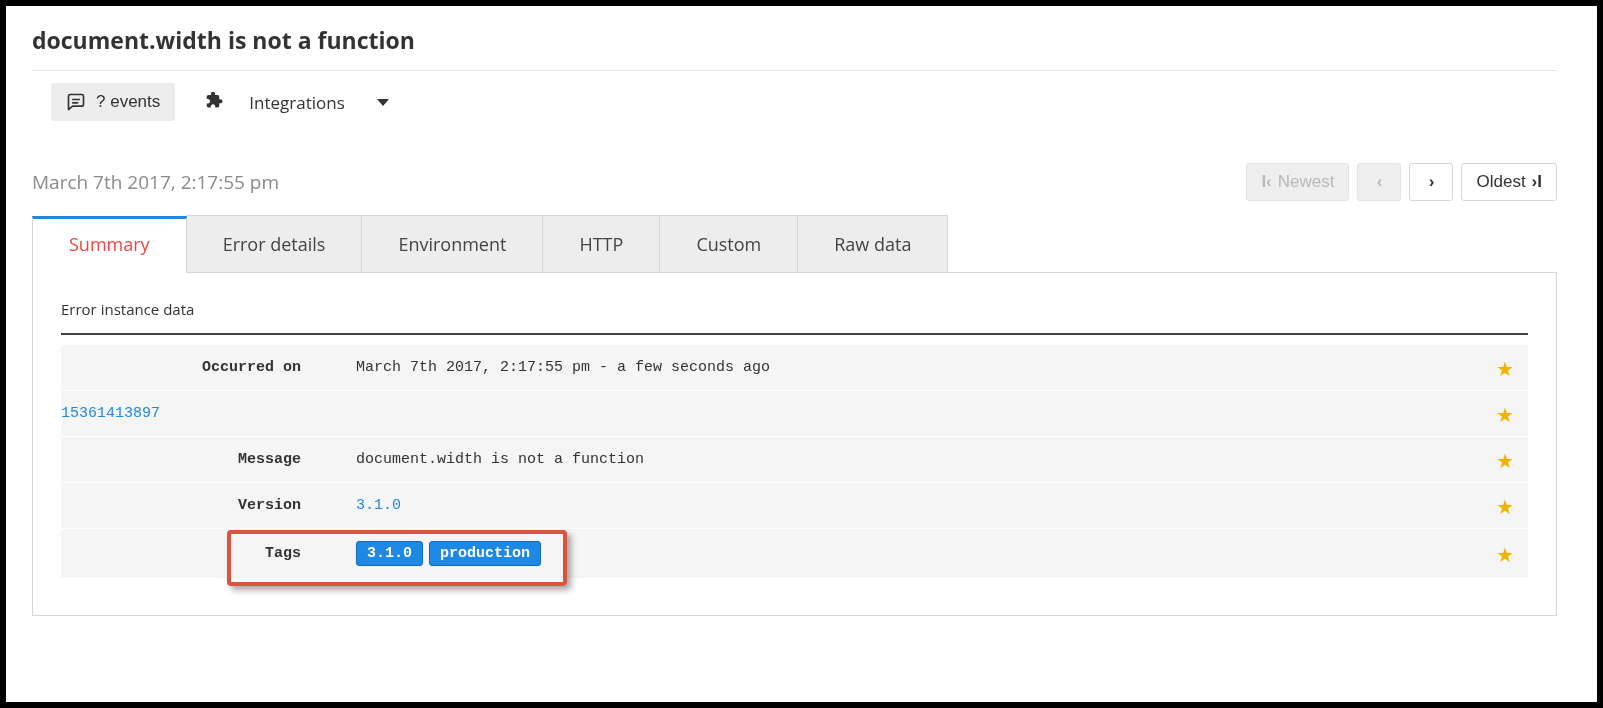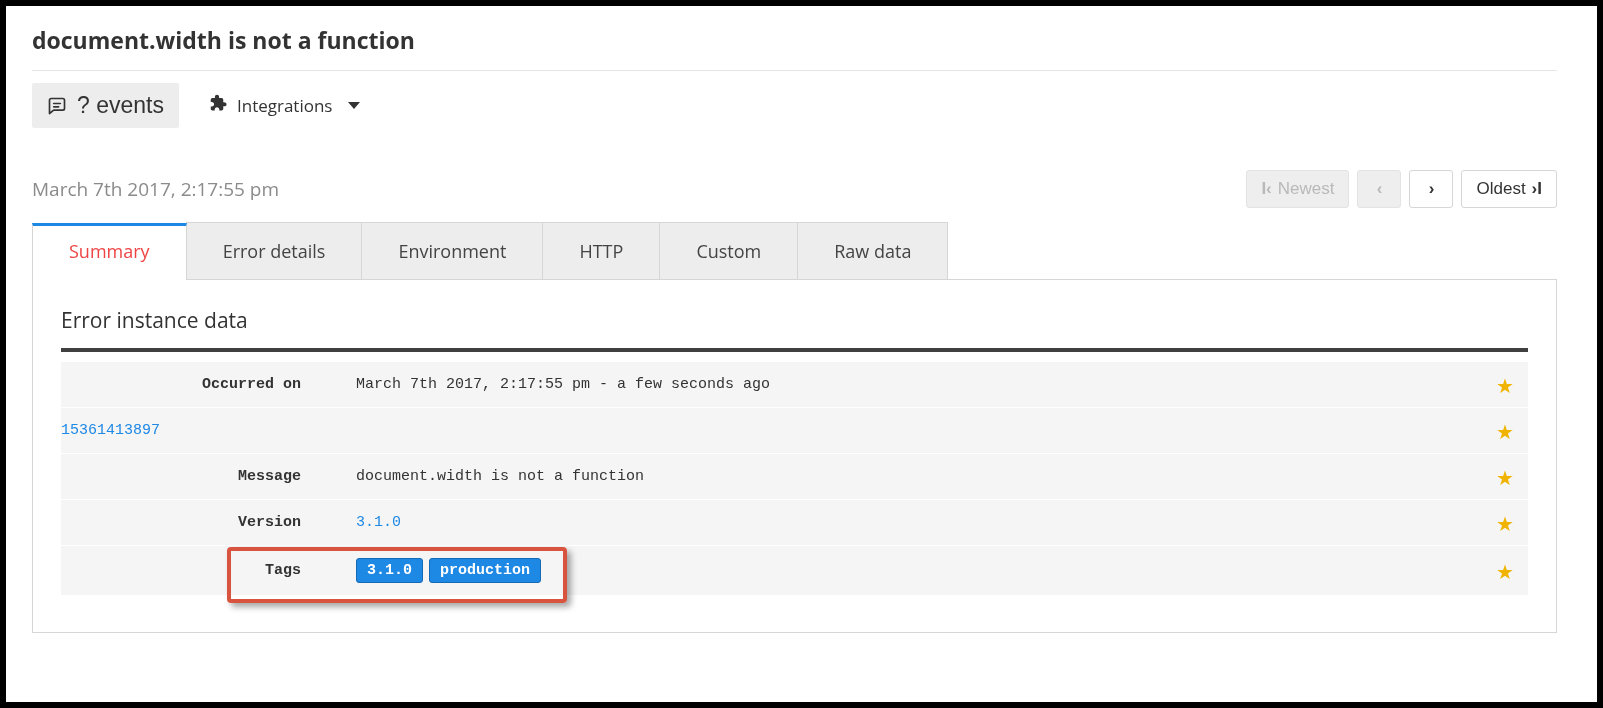--- a/index.html
+++ b/index.html
@@ -32,29 +32,30 @@
   padding: 12px 0 10px 0;
 }
 .btn-events {
   display: inline-flex;
   align-items: center;
   gap: 10px;
   background: #ededed;
   border: 1px solid #ededed;
   border-radius: 2px;
   padding: 8px 14px;
-  font-size: 23px;
+  font-size: 17px;
   color: #333;
   cursor: pointer;
+  margin-left: 19px;
 }
 .icon-chat svg { display:block; }
 .integrations {
   display: inline-flex;
   align-items: center;
-  gap: 10px;
+  gap: 26px;
   font-size: 17px;
   color: #333;
   cursor: pointer;
 }
 .tri-down {
   display:inline-block; width:0; height:0;
   border-left:6px solid transparent;
   border-right:6px solid transparent;
   border-top:7px solid #333;
   margin-left:6px;
@@ -103,25 +104,25 @@
   color:#ef4444;
   position:relative;
   top:1px;
   padding-top:13px;
 }
 .panel {
   border:1px solid #d6d6d6;
   padding: 26px 28px 36px 28px;
 }
 .panel-title {
-  font-size: 21px;
+  font-size: 15px;
   font-weight:400;
   color:#333;
   padding-bottom:14px;
-  border-bottom:4px solid #404040;
+  border-bottom:2px solid #404040;
 }
 .kv-list { margin-top:10px; }
 .kv-row {
   display:flex;
   align-items:center;
   background:#f5f5f5;
   border-bottom:1px solid #fff;
   position:relative;
   min-height:46px;
   gap:35px;

